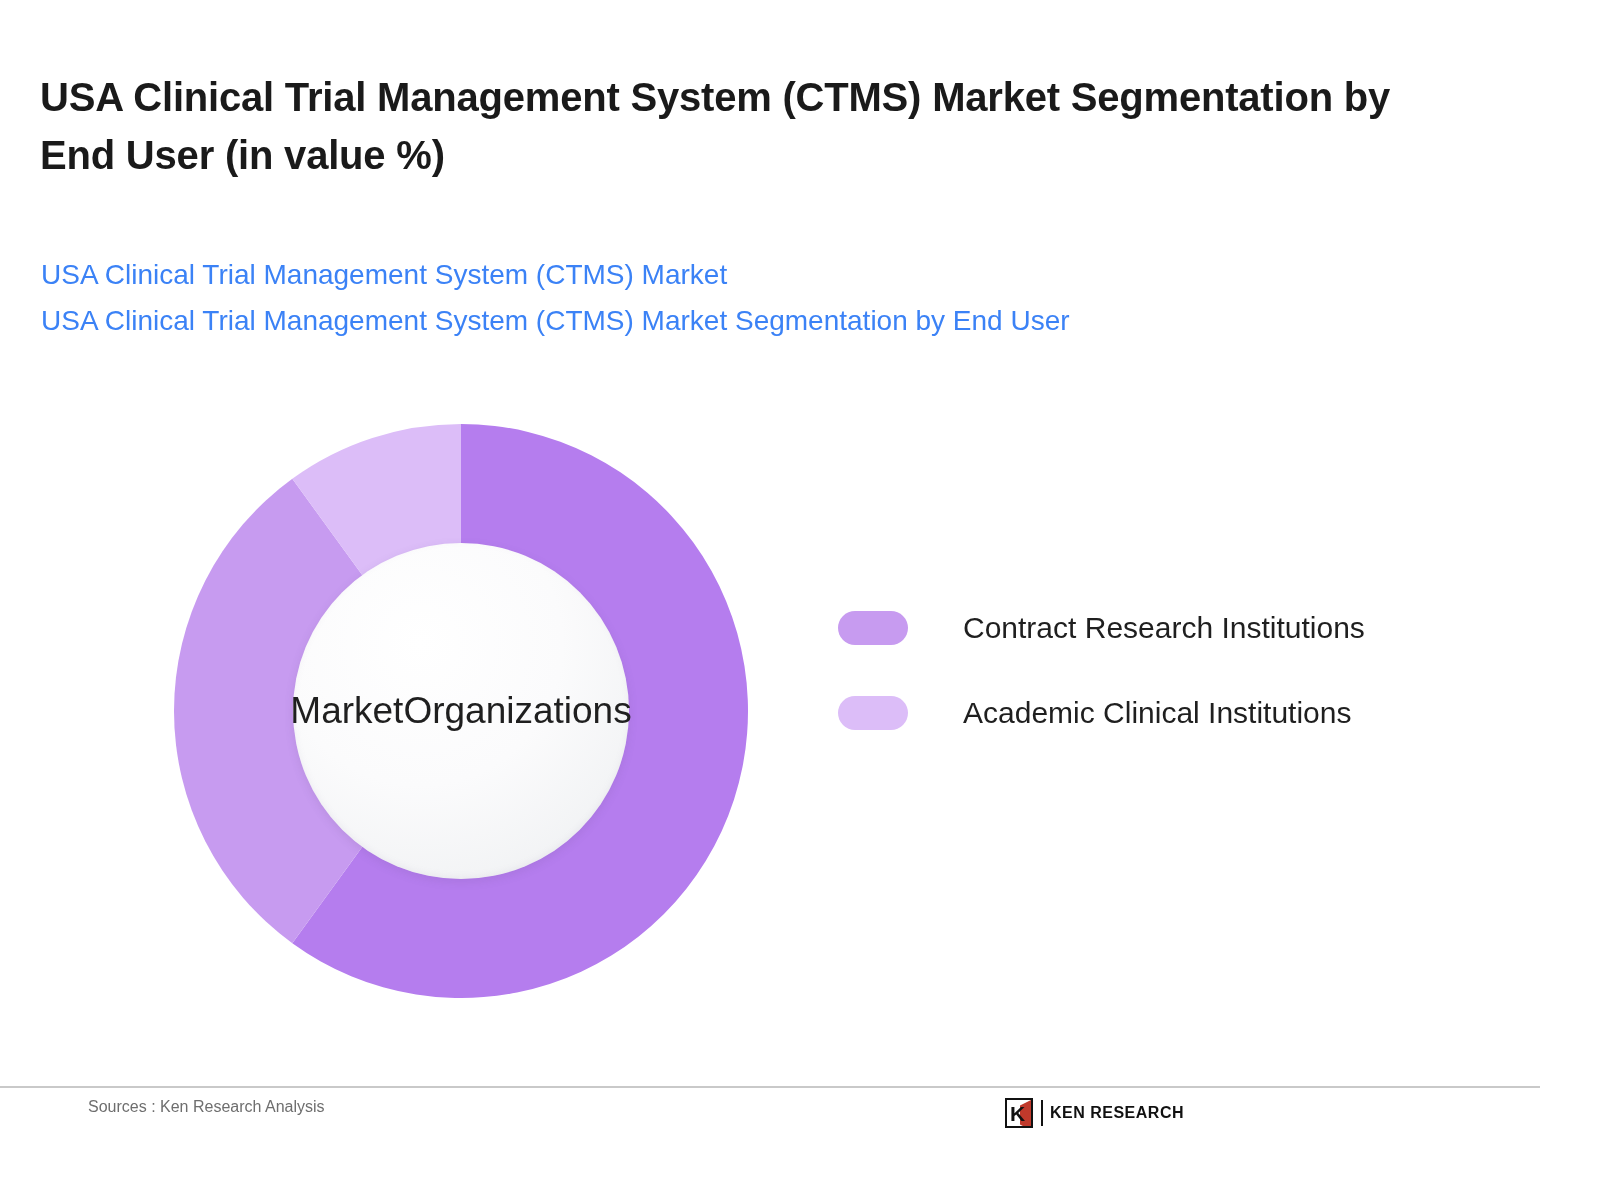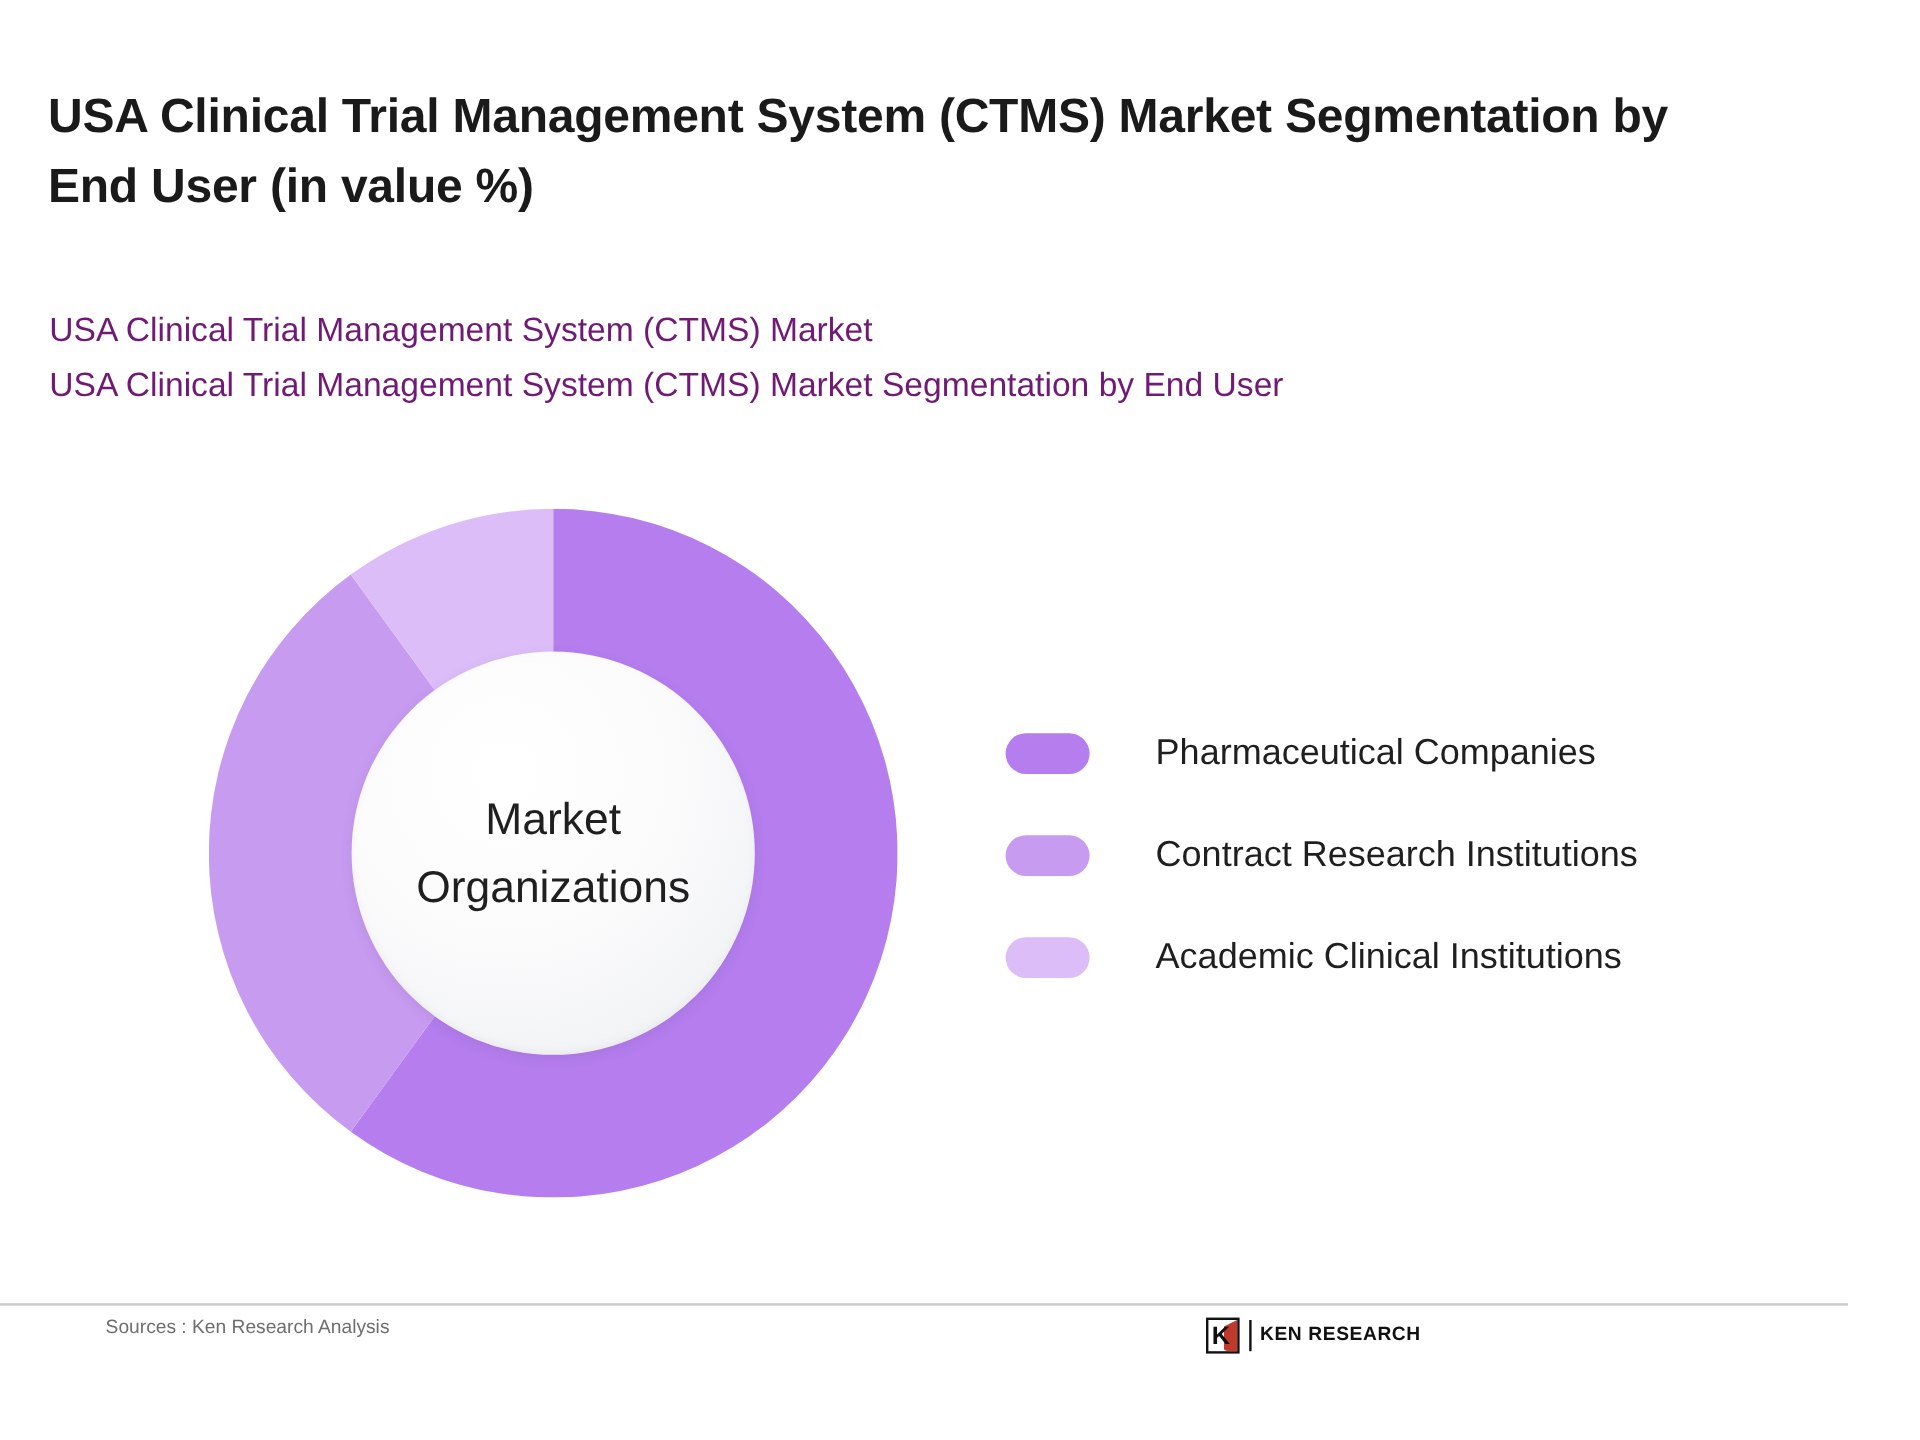--- a/index.html
+++ b/index.html
@@ -32,21 +32,21 @@
     color: #1a1a1a;
     line-height: 1.45;
     letter-spacing: -0.2px;
   }
   .subtitle {
     position: absolute;
     left: 41px;
     top: 252px;
     width: 1430px;
     font-size: 28px;
-    color: #701a75;
+    color: #3b82f6;
     line-height: 1.65;
   }
   .subtitle .sub-line {
     display: block;
     white-space: nowrap;
   }
 
   
   .chart-area {
     position: absolute;
@@ -76,21 +76,21 @@
     top: 50%;
     width: 336px;
     height: 336px;
     margin-left: -168px;
     margin-top: -168px;
     border-radius: 50%;
     background: radial-gradient(circle at 38% 30%, #ffffff 0%, #fbfbfc 45%, #eceef0 100%);
     box-shadow: 0 3px 10px rgba(90, 70, 120, 0.13),
                 inset 0 -2px 6px rgba(160, 150, 175, 0.10);
     display: flex;
-    flex-direction: column;
+    flex-direction: row;
     align-items: center;
     justify-content: center;
   }
   .hole-line {
     font-size: 37px;
     color: #1f1f1f;
     line-height: 1.55;
     text-align: center;
     white-space: nowrap;
   }
@@ -213,24 +213,20 @@
           </g>
       </svg>
       <div class="donut-hole">
         <span class="hole-line">Market</span>
         <span class="hole-line">Organizations</span>
       </div>
     </div>
 
     <div class="legend">
       <div class="legend-item">
-        <span class="legend-swatch" style="background: rgb(181, 125, 238);"></span>
-        <span class="legend-label">Pharmaceutical Companies</span>
-      </div>
-      <div class="legend-item">
         <span class="legend-swatch" style="background: rgb(199, 155, 240);"></span>
         <span class="legend-label">Contract Research Institutions</span>
       </div>
       <div class="legend-item">
         <span class="legend-swatch" style="background: rgb(220, 189, 248);"></span>
         <span class="legend-label">Academic Clinical Institutions</span>
       </div>
     </div>
 
   </div>

